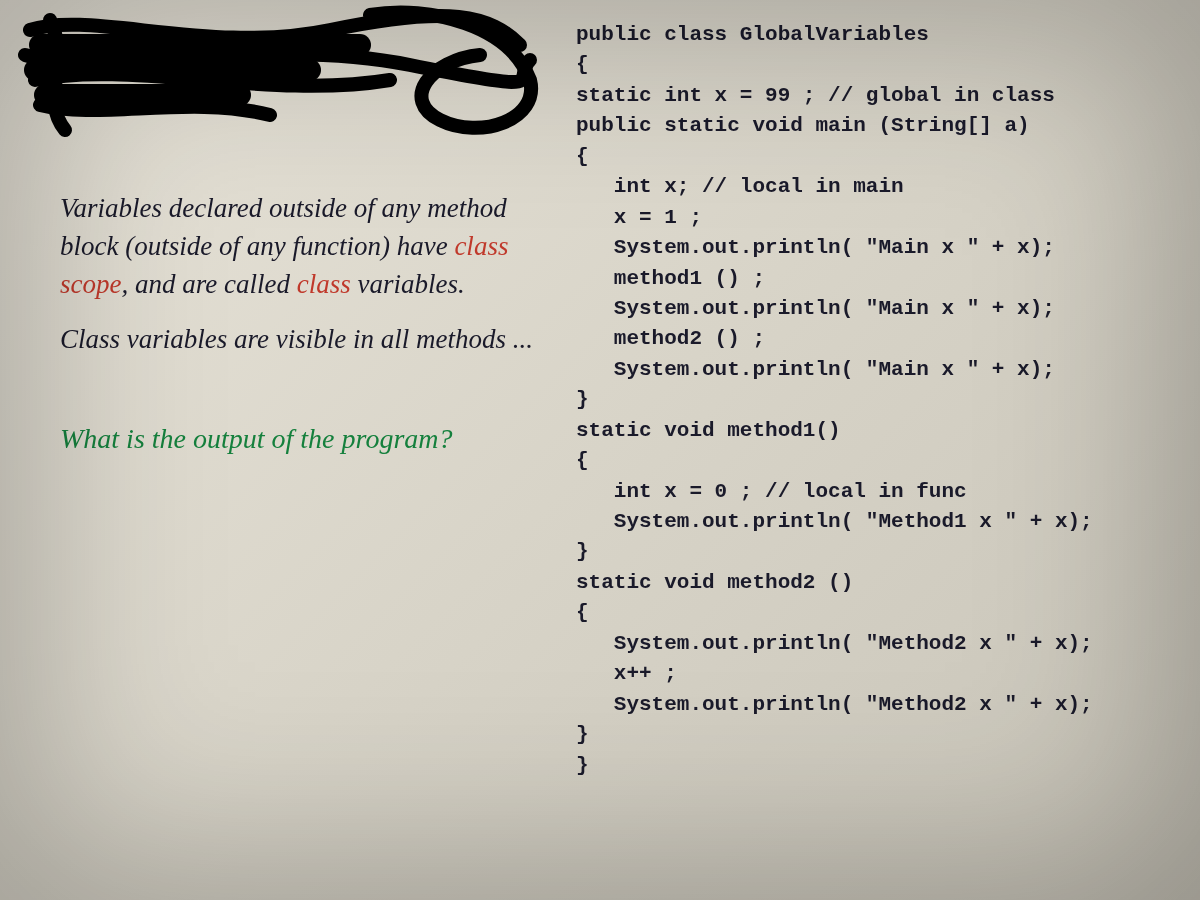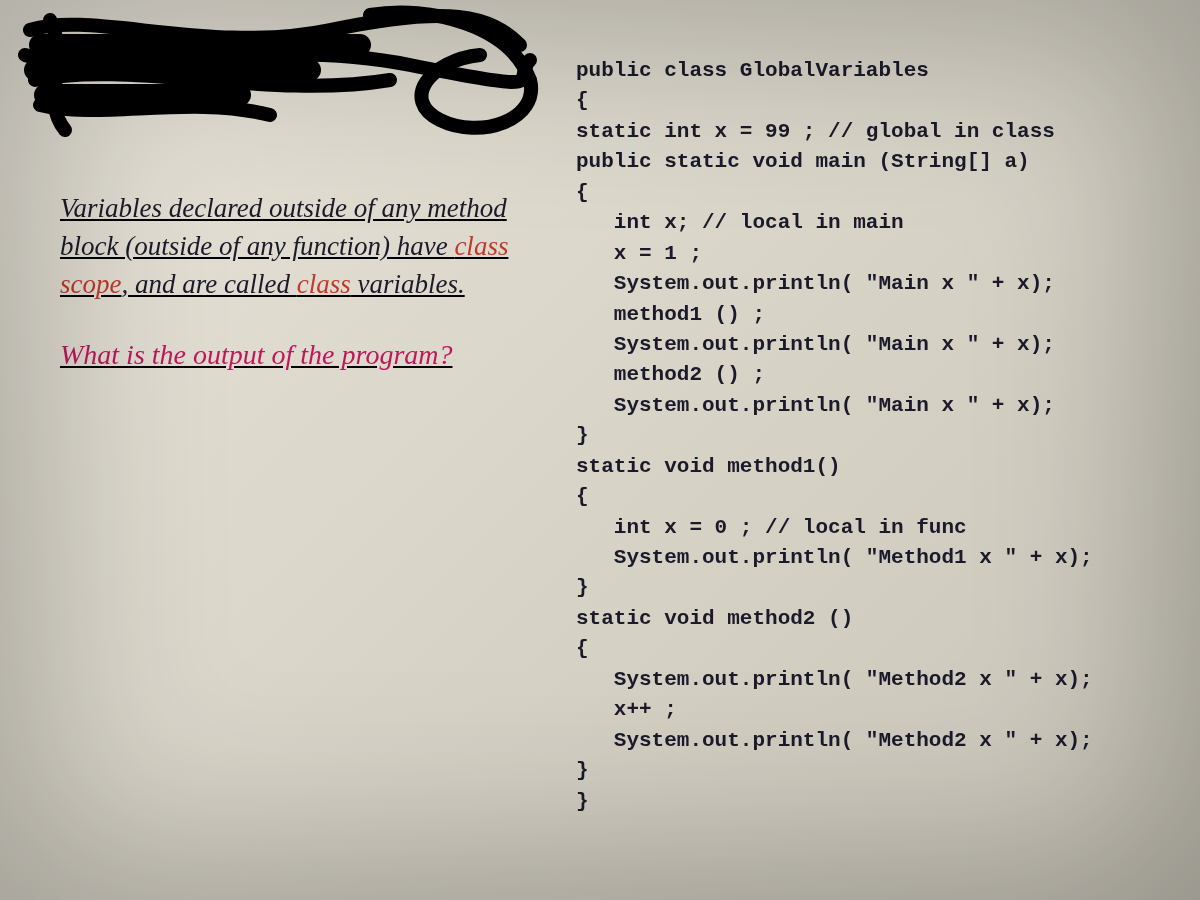--- a/index.html
+++ b/index.html
@@ -16,58 +16,56 @@
     width: 1200px;
     height: 900px;
     box-sizing: border-box;
     display: flex;
   }
   .left-col {
     width: 48%;
     box-sizing: border-box;
     padding: 20px 30px 20px 60px;
     position: relative;
-    text-decoration: underline;
   }
   .right-col {
     width: 52%;
     box-sizing: border-box;
     padding: 20px 10px 20px 0px;
     font-family: "Courier New", Courier, monospace;
     font-weight: bold;
     font-size: 21px;
     color: #1a1a2a;
     line-height: 1.45;
     white-space: pre;
-    margin-top: 36px;
   }
   .scribble {
     position: absolute;
     top: 0;
     left: 10px;
     width: 530px;
     height: 150px;
   }
   .explain {
     margin-top: 170px;
     font-style: italic;
     font-size: 27px;
     line-height: 1.4;
     color: #1a1a2a;
   }
   .explain p {
     margin: 0 0 18px 0;
   }
   .red { color: #c0392b; }
   .question {
-    margin-top: 32px;
+    margin-top: 60px;
     font-style: italic;
     font-size: 28px;
     line-height: 1.4;
-    color: #be185d;
+    color: #15803d;
   }
   .code-line { display:block; }
   .vignette {
     position:absolute;
     inset:0;
     pointer-events:none;
     box-shadow: inset 0 0 180px 40px rgba(0,0,0,0.25);
   }
 </style>
 </head>
@@ -90,20 +88,21 @@
         <path d="M30 45 L 350 45"></path>
         <path d="M25 70 L 300 70"></path>
         <path d="M35 95 L 230 95"></path>
       </g>
     </svg>
 
     <div class="explain">
       <p>
         <span>Variables declared outside of any method block (outside of any function) have </span><span class="red">class scope</span><span>, and are called </span><span class="red">class</span><span> variables.</span>
       </p>
+      <p>Class variables are visible in all methods ...</p>
     </div>
 
     <div class="question">What is the output of the program?</div>
   </div>
 
   <div class="right-col"><span class="code-line">public class GlobalVariables</span><span class="code-line">{</span><span class="code-line">static int x = 99 ; // global in class</span><span class="code-line"></span><span class="code-line">public static void main (String[] a)</span><span class="code-line">{</span><span class="code-line">   int x; // local in main</span><span class="code-line"></span><span class="code-line">   x = 1 ;</span><span class="code-line">   System.out.println( "Main x " + x);</span><span class="code-line">   method1 () ;</span><span class="code-line">   System.out.println( "Main x " + x);</span><span class="code-line">   method2 () ;</span><span class="code-line">   System.out.println( "Main x " + x);</span><span class="code-line">}</span><span class="code-line"></span><span class="code-line">static void method1()</span><span class="code-line">{</span><span class="code-line">   int x = 0 ; // local in func</span><span class="code-line">   System.out.println( "Method1 x " + x);</span><span class="code-line">}</span><span class="code-line"></span><span class="code-line">static void method2 ()</span><span class="code-line">{</span><span class="code-line">   System.out.println( "Method2 x " + x);</span><span class="code-line">   x++ ;</span><span class="code-line">   System.out.println( "Method2 x " + x);</span><span class="code-line">}</span><span class="code-line"></span><span class="code-line">}</span></div>
 
   <div class="vignette"></div>
 </div>
 

